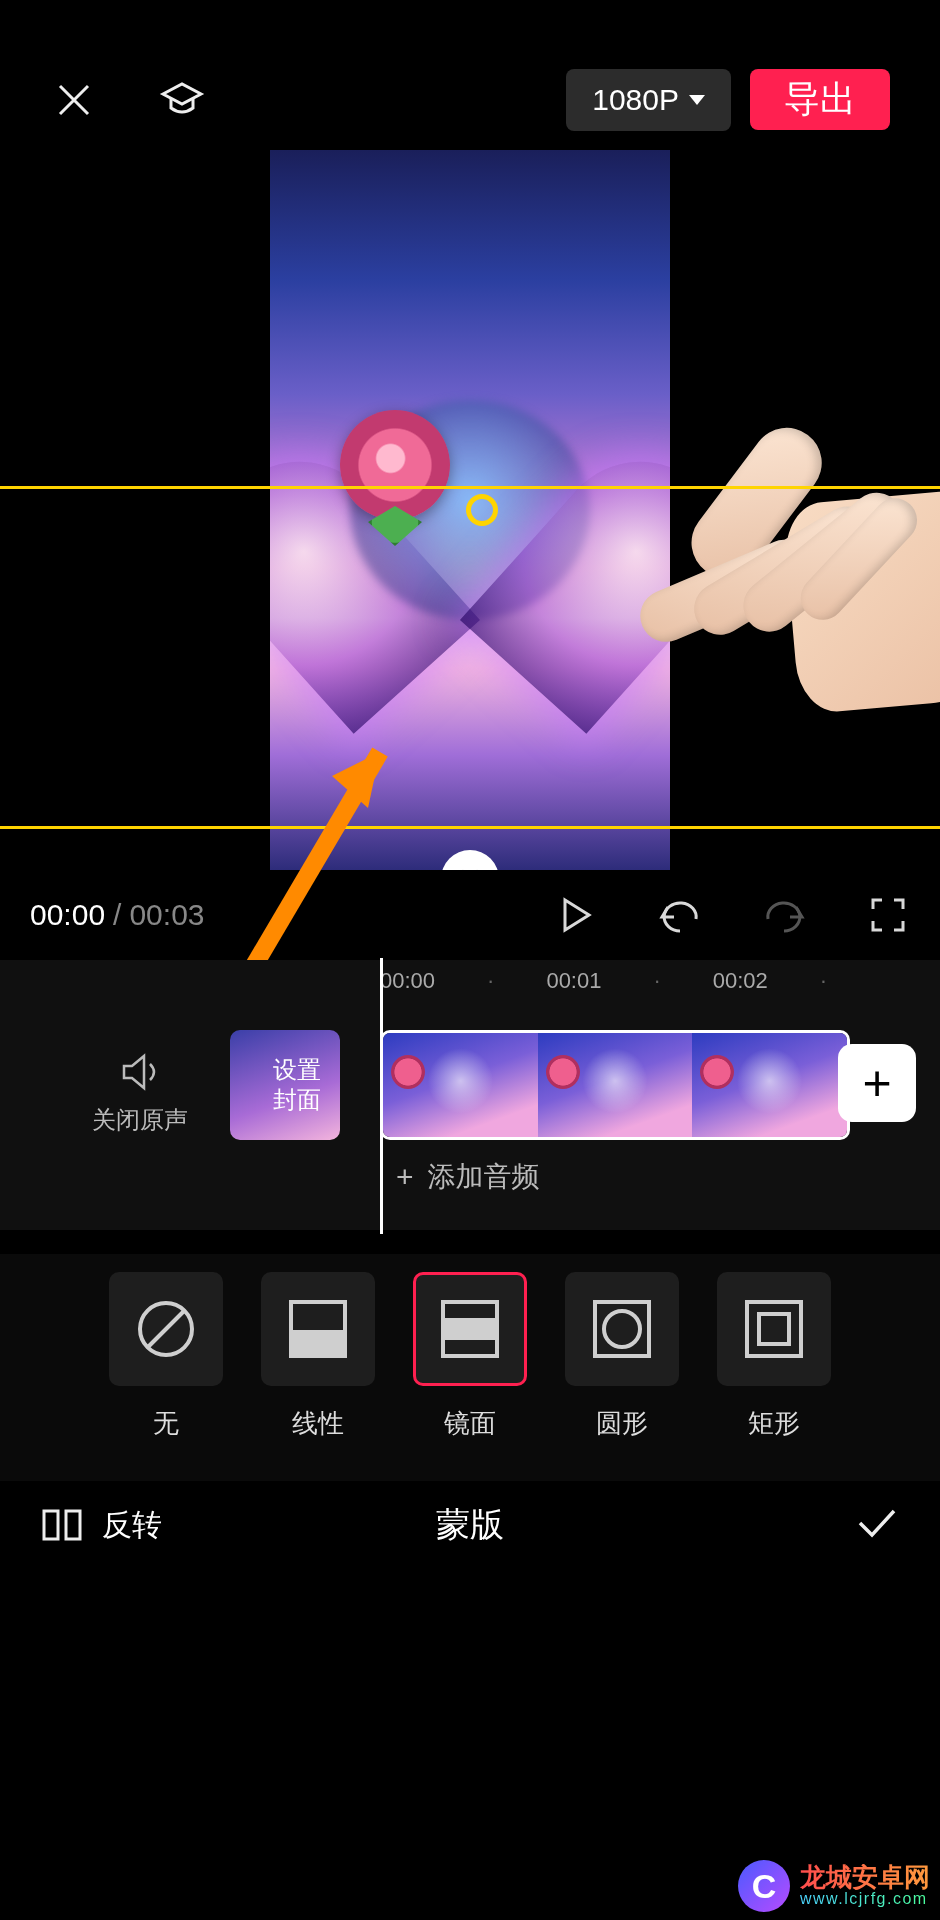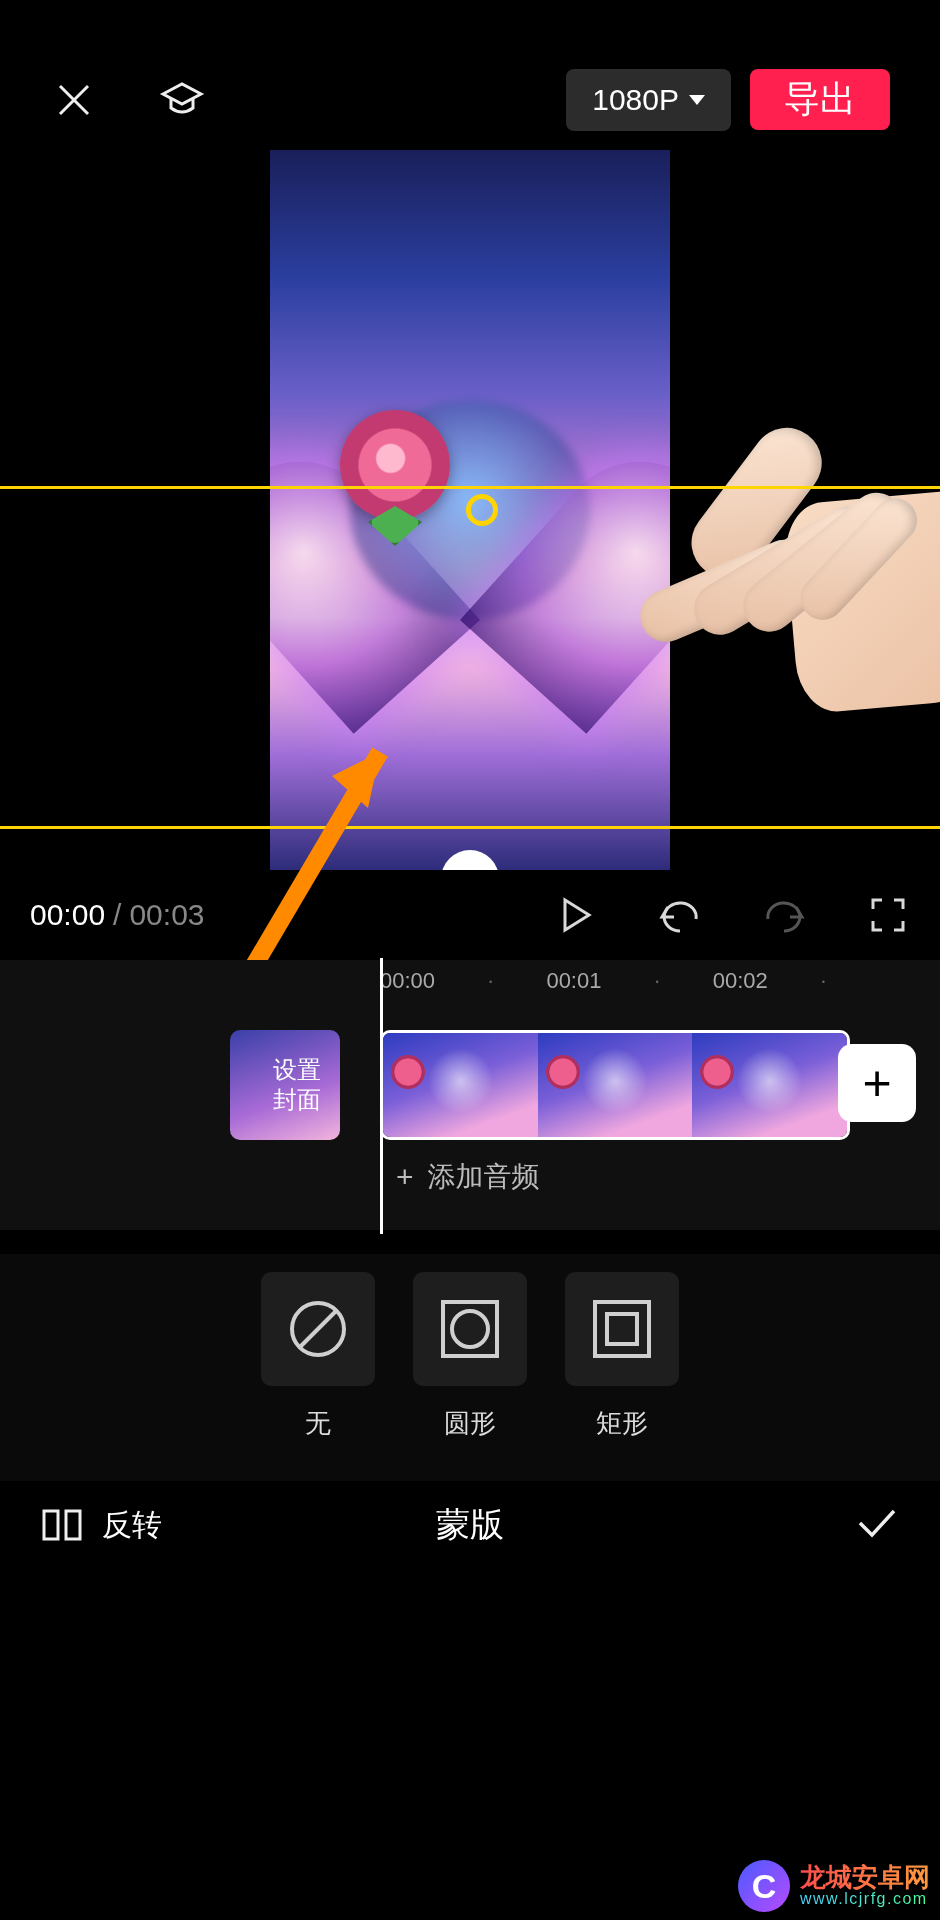--- a/index.html
+++ b/index.html
@@ -338,20 +338,27 @@
 <div class="timeline">
   <div class="ruler">
     <span>00:00</span>
     <span class="dot">·</span>
     <span>00:01</span>
     <span class="dot">·</span>
     <span>00:02</span>
     <span class="dot">·</span>
   </div>
 
+  <div class="mute-col">
+    <svg width="44" height="40">
+      <path d="M6 14 H14 L26 4 V36 L14 26 H6 Z"></path>
+        <path d="M32 12 Q40 20 32 28"></path>
+    </svg>
+    <span>关闭原声</span>
+  </div>
 
   <div class="cover-thumb">
     <span style="white-space:pre-line">设置
 封面</span>
   </div>
 
   <div class="clip-strip">
     <div class="frame"></div>
     <div class="frame"></div>
     <div class="frame"></div>
@@ -376,20 +383,38 @@
             <circle cx="31" cy="31" r="26"></circle>
             <line x1="13" y1="49" x2="49" y2="13"></line>
           </svg>
       </div>
       <span class="mask-label">无</span>
     </div>
     <div class="mask-item">
       <div class="mask-box">
         <svg width="70" height="70">
             <rect x="8" y="8" width="54" height="54"></rect>
+            <rect x="8" y="36" width="54" height="26" fill="#cfcfcf" stroke="none"></rect>
+          </svg>
+      </div>
+      <span class="mask-label">线性</span>
+    </div>
+    <div class="mask-item selected">
+      <div class="mask-box">
+        <svg width="70" height="70">
+            <rect x="8" y="8" width="54" height="54"></rect>
+            <rect x="8" y="24" width="54" height="22" fill="#cfcfcf" stroke="none"></rect>
+          </svg>
+      </div>
+      <span class="mask-label">镜面</span>
+    </div>
+    <div class="mask-item">
+      <div class="mask-box">
+        <svg width="70" height="70">
+            <rect x="8" y="8" width="54" height="54"></rect>
             <circle cx="35" cy="35" r="18"></circle>
           </svg>
       </div>
       <span class="mask-label">圆形</span>
     </div>
     <div class="mask-item">
       <div class="mask-box">
         <svg width="70" height="70">
             <rect x="8" y="8" width="54" height="54"></rect>
             <rect x="20" y="20" width="30" height="30"></rect>

